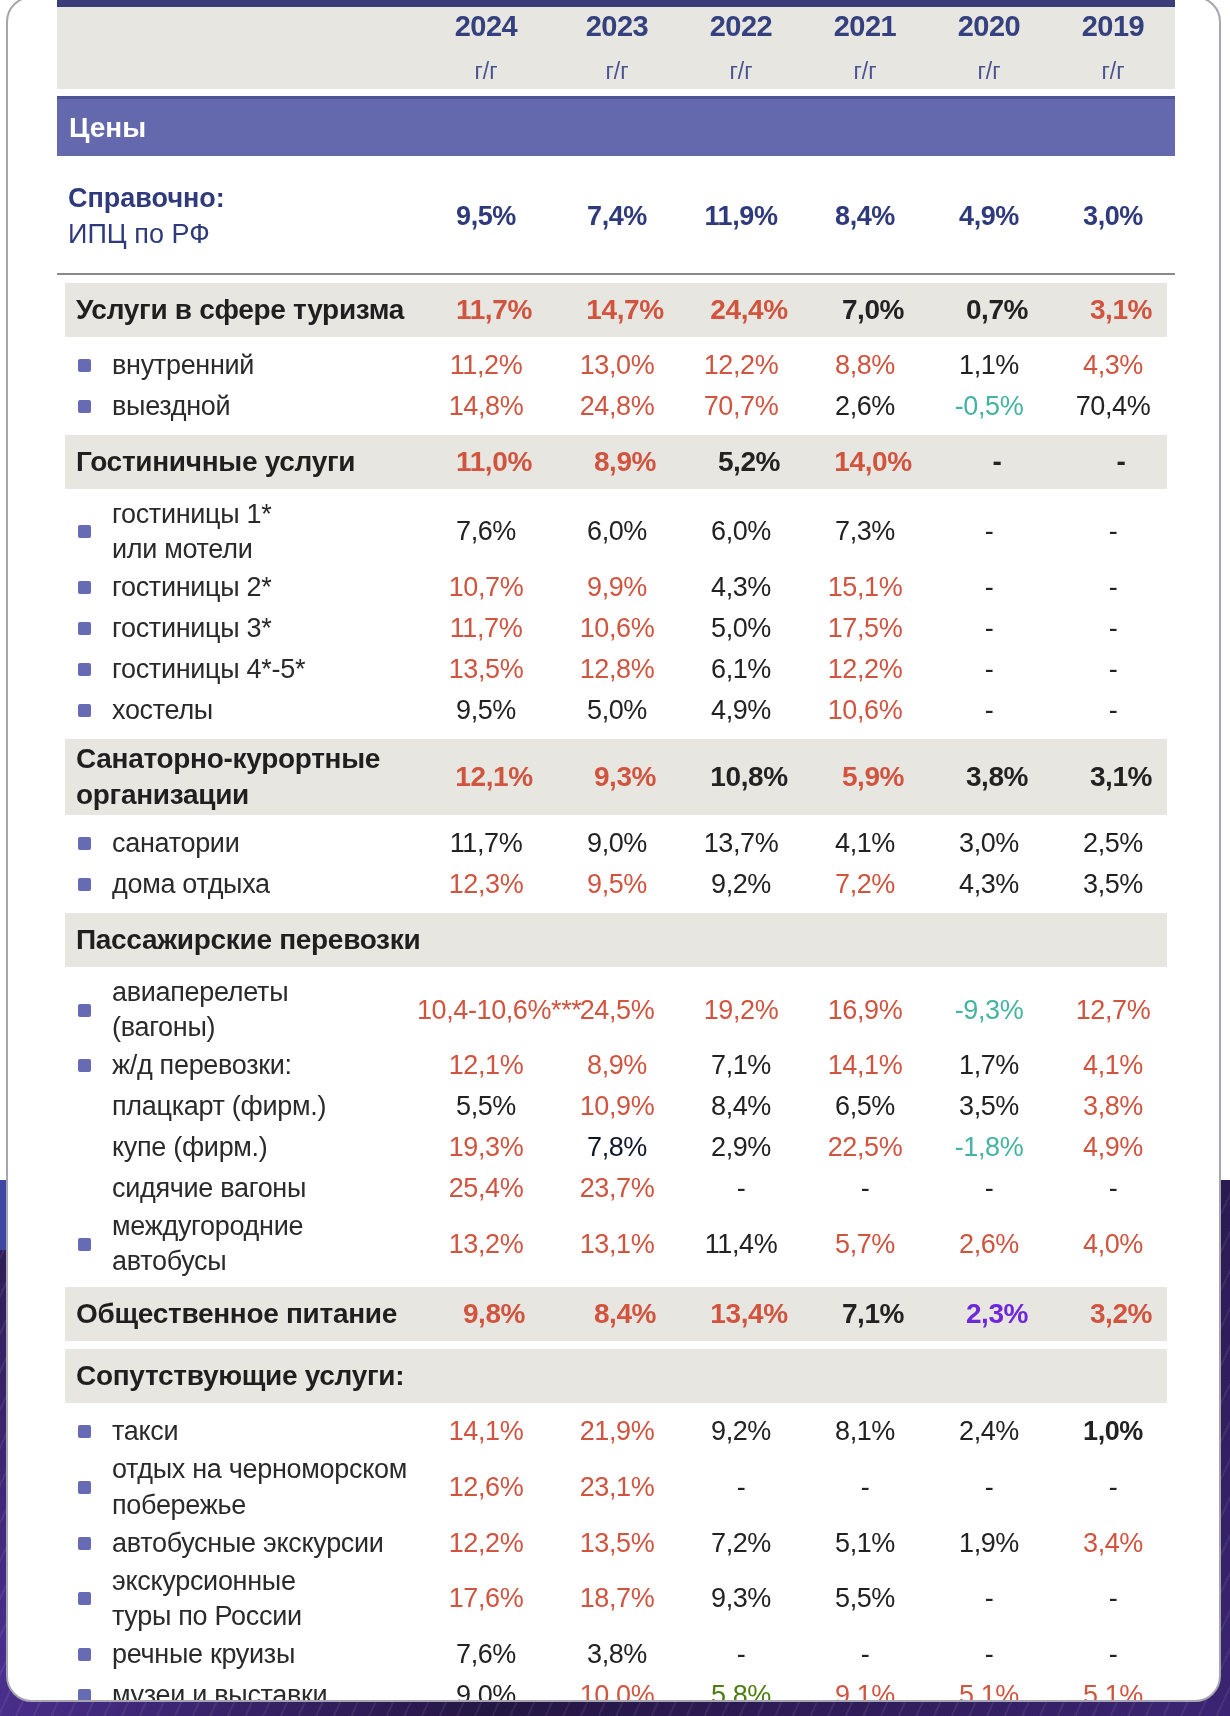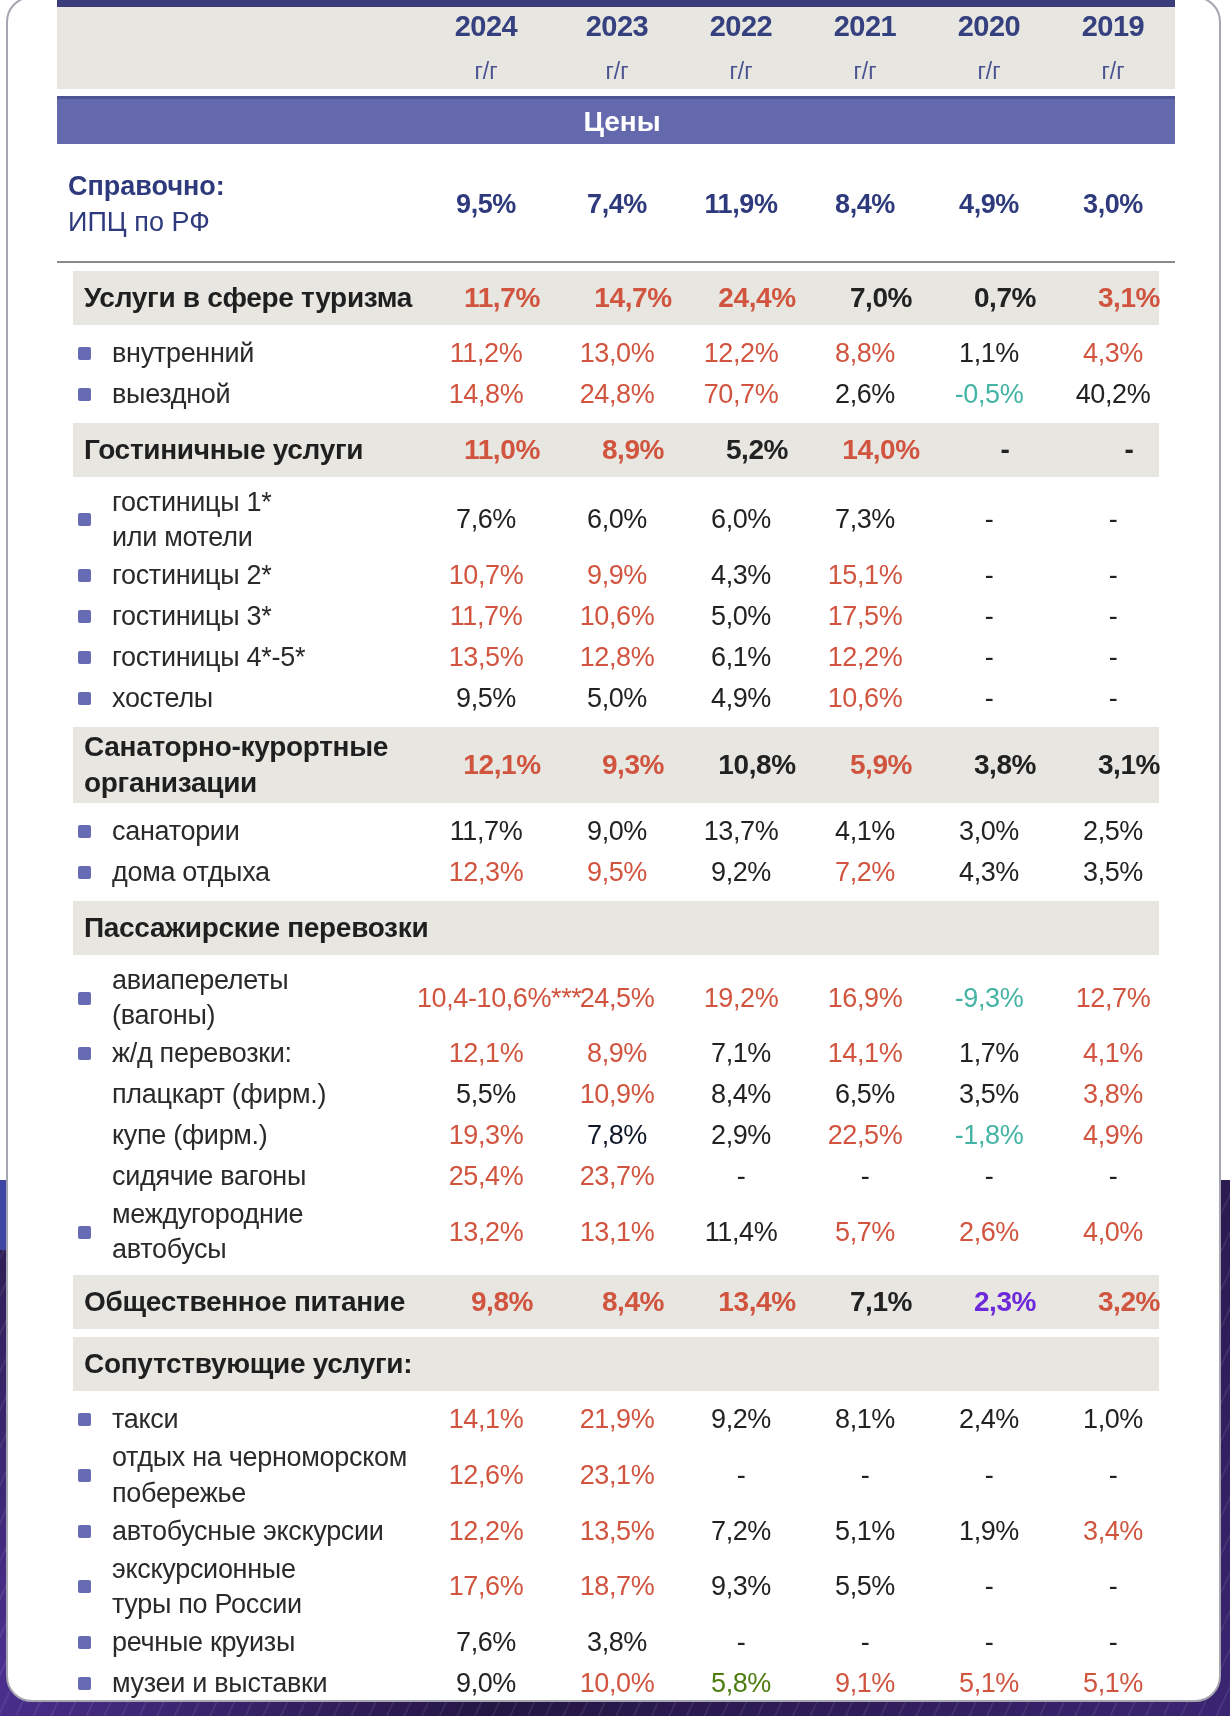--- a/index.html
+++ b/index.html
@@ -31,35 +31,35 @@
   .top-strip{height:7px;background:#3b3d7b;}
   .grid{
     display:grid;grid-template-columns:360px 138px 124px 124px 124px 124px 124px;
     align-items:center;
   }
   .header-row{height:82px;background:#e7e6e1;margin-bottom:7px;}
   .hcol{display:flex;flex-direction:column;align-items:center;justify-content:center;line-height:1.1;}
   .hyear{font-size:29px;font-weight:700;color:#35407f;letter-spacing:-0.5px;}
   .hsub{font-size:23px;font-weight:400;color:#4a5391;margin-top:16px;text-align:center;}
   .band-purple{
-    height:48px;background:#6469ae;border-top:3px solid #4d5494;
-    display:flex;align-items:center;margin-bottom:12px;box-sizing:border-box;justify-content:center;
+    height:60px;background:#6469ae;border-top:3px solid #4d5494;
+    display:flex;align-items:center;margin-bottom:12px;box-sizing:border-box;
   }
   .band-purple .btxt{color:#ffffff;font-size:28px;font-weight:600;padding-left:12px;}
   .ref-row{padding:12px 0 20px 0;border-bottom:2px solid #8a8a8a;}
   .ref-label{padding-left:11px;line-height:1.35;font-size:27px;color:#2e3a7c;}
   .ref-label .b{font-weight:700;}
   .vcell{
     text-align:center;font-size:27px;font-weight:500;color:#222222;
     white-space:nowrap;letter-spacing:-0.4px;
   }
   .ref-row .vcell{color:#2e3a7c;font-weight:700;}
   .trow{min-height:41px;}
   .trow.two{min-height:68px;}
-  .trow.section{min-height:54px;background:#e7e6e1;margin:8px 16px;}
+  .trow.section{min-height:54px;background:#e7e6e1;margin:8px 8px;}
   .trow.section.two{min-height:76px;}
   .trow.section .vcell{font-weight:700;font-size:28px;}
   .lcell{display:flex;align-items:center;padding-left:11px;box-sizing:border-box;}
   .ltext{font-size:27px;color:#2a2a2a;line-height:1.3;letter-spacing:-0.3px;}
   .trow.section .ltext{font-weight:700;color:#1f1f1f;font-size:28px;}
   .trow.item .lcell{padding-left:21px;}
   .trow.sub .lcell{padding-left:55px;}
   .bullet{
     width:13px;height:13px;background:#666bb3;border-radius:2px;
     margin-right:21px;flex:0 0 13px;align-self:center;
@@ -156,21 +156,21 @@
             <span class="bullet"></span>
             <div class="ltext">
               <div>выездной</div>
             </div>
           </div>
           <div class="vcell" style="color: rgb(209, 84, 63);">14,8%</div>
           <div class="vcell" style="color: rgb(209, 84, 63);">24,8%</div>
           <div class="vcell" style="color: rgb(209, 84, 63);">70,7%</div>
           <div class="vcell" style="color: rgb(34, 34, 34);">2,6%</div>
           <div class="vcell" style="color: rgb(67, 179, 164);">-0,5%</div>
-          <div class="vcell" style="color: rgb(34, 34, 34);">40,2%</div>
+          <div class="vcell" style="color: rgb(34, 34, 34);">70,4%</div>
         </div>
         <div class="grid trow section">
           <div class="lcell">
             <div class="ltext">
               <div>Гостиничные услуги</div>
             </div>
           </div>
           <div class="vcell" style="color: rgb(209, 84, 63);">11,0%</div>
           <div class="vcell" style="color: rgb(209, 84, 63);">8,9%</div>
           <div class="vcell" style="color: rgb(34, 34, 34);">5,2%</div>
@@ -418,21 +418,21 @@
             <span class="bullet"></span>
             <div class="ltext">
               <div>такси</div>
             </div>
           </div>
           <div class="vcell" style="color: rgb(209, 84, 63);">14,1%</div>
           <div class="vcell" style="color: rgb(209, 84, 63);">21,9%</div>
           <div class="vcell" style="color: rgb(34, 34, 34);">9,2%</div>
           <div class="vcell" style="color: rgb(34, 34, 34);">8,1%</div>
           <div class="vcell" style="color: rgb(34, 34, 34);">2,4%</div>
-          <div class="vcell" style="color: rgb(34, 34, 34);">1,0%</div>
+          <div class="vcell" style="color: rgb(34, 34, 34); font-weight: bold;">1,0%</div>
         </div>
         <div class="grid trow item two">
           <div class="lcell">
             <span class="bullet"></span>
             <div class="ltext">
               <div>отдых на черноморском</div>
               <div>побережье</div>
             </div>
           </div>
           <div class="vcell" style="color: rgb(209, 84, 63);">12,6%</div>

